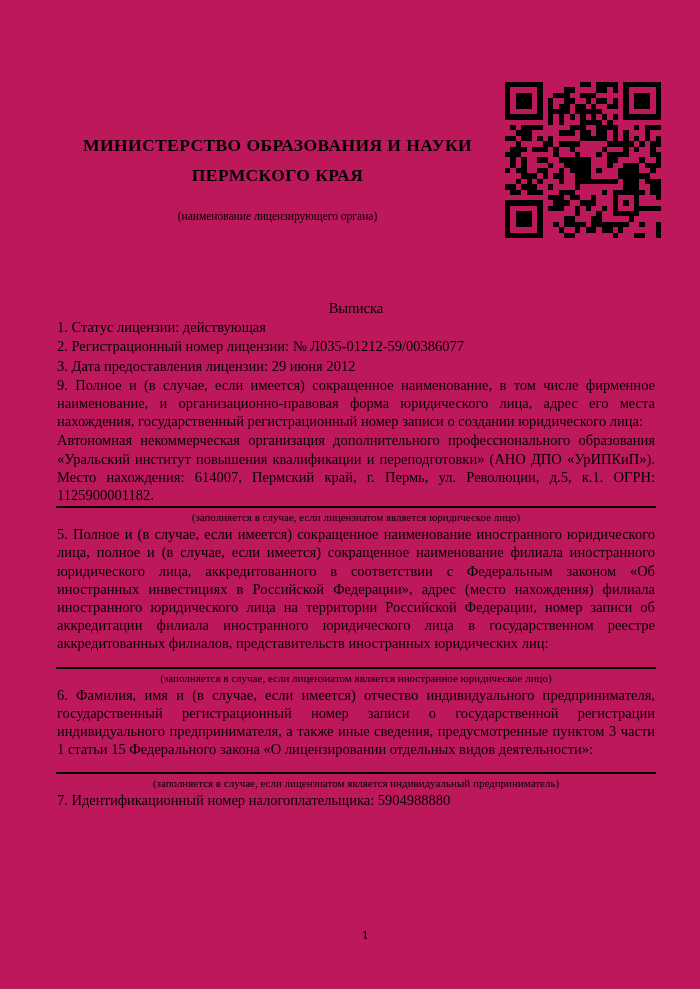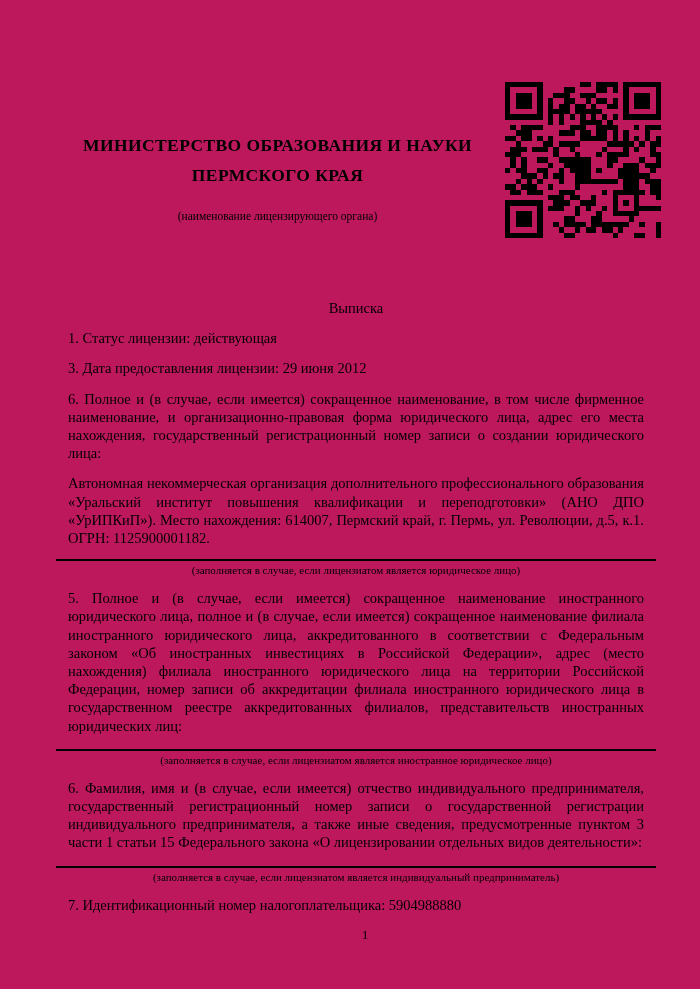--- a/index.html
+++ b/index.html
@@ -46,21 +46,21 @@
   
   .main {
     position: absolute;
     top: 299px;
     left: 56px;
     width: 600px;
     font-size: 14.5px;
     line-height: 18.2px;
   }
   .doc-title { text-align: center; }
-  .main p { margin: 12px; }
+  .main p { margin: 1px; }
   .justified { text-align: justify; }
   .item-1 { margin-top: 34px; }
   .item-2 { margin-top: 14px; }
   .item-3 { margin-top: 16px; }
   .item-4 { margin-top: 14px; }
   .item-5 { margin-top: 12px; }
   .item-6 { margin-top: 14px; }
   .item-7 { margin-top: 17px; }
   .small-caption {
     font-size: 11px;
@@ -518,24 +518,25 @@
   </div>
 
   <div class="main">
 
     <div class="doc-title">
       <div>Выписка</div>
     </div>
 
     <p class="item-1">1. Статус лицензии: действующая</p>
 
+    <p class="item-2">2. Регистрационный номер лицензии: № Л035-01212-59/00386077</p>
 
     <p class="item-3">3. Дата предоставления лицензии: 29 июня 2012</p>
 
-    <p class="item-4 justified">6. Полное и (в случае, если имеется) сокращенное наименование, в том числе фирменное наименование, и организационно-правовая форма юридического лица, адрес его места нахождения, государственный регистрационный номер записи о создании юридического лица:</p>
+    <p class="item-4 justified">9. Полное и (в случае, если имеется) сокращенное наименование, в том числе фирменное наименование, и организационно-правовая форма юридического лица, адрес его места нахождения, государственный регистрационный номер записи о создании юридического лица:</p>
     <p class="justified">Автономная некоммерческая организация дополнительного профессионального образования «Уральский институт повышения квалификации и переподготовки» (АНО ДПО «УрИПКиП»). Место нахождения: 614007, Пермский край, г. Пермь, ул. Революции, д.5, к.1. ОГРН: 1125900001182.</p>
     <div class="field-rule rule-attached"></div>
     <div class="small-caption">(заполняется в случае, если лицензиатом является юридическое лицо)</div>
 
     <p class="item-5 justified">5. Полное и (в случае, если имеется) сокращенное наименование иностранного юридического лица, полное и (в случае, если имеется) сокращенное наименование филиала иностранного юридического лица, аккредитованного в соответствии с Федеральным законом «Об иностранных инвестициях в Российской Федерации», адрес (место нахождения) филиала иностранного юридического лица на территории Российской Федерации, номер записи об аккредитации филиала иностранного юридического лица в государственном реестре аккредитованных филиалов, представительств иностранных юридических лиц:</p>
     <div class="field-rule rule-empty-line"></div>
     <div class="small-caption">(заполняется в случае, если лицензиатом является иностранное юридическое лицо)</div>
 
     <p class="item-6 justified">6. Фамилия, имя и (в случае, если имеется) отчество индивидуального предпринимателя, государственный регистрационный номер записи о государственной регистрации индивидуального предпринимателя, а также иные сведения, предусмотренные пунктом 3 части 1 статьи 15 Федерального закона «О лицензировании отдельных видов деятельности»:</p>
     <div class="field-rule rule-empty-line"></div>

